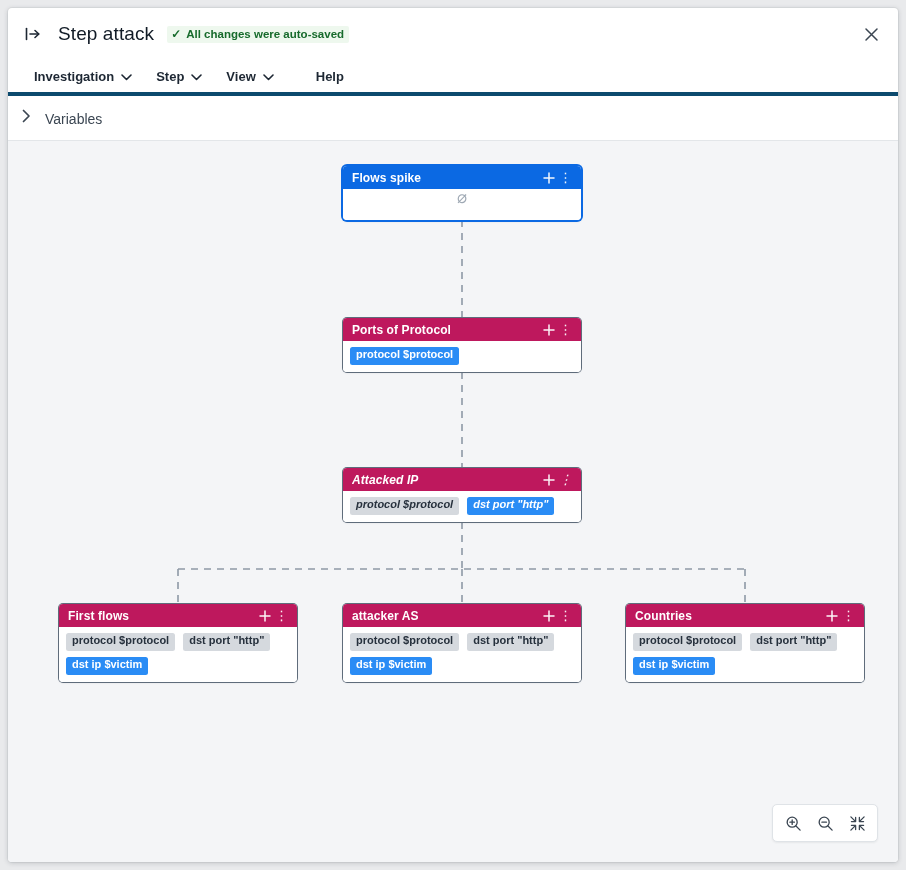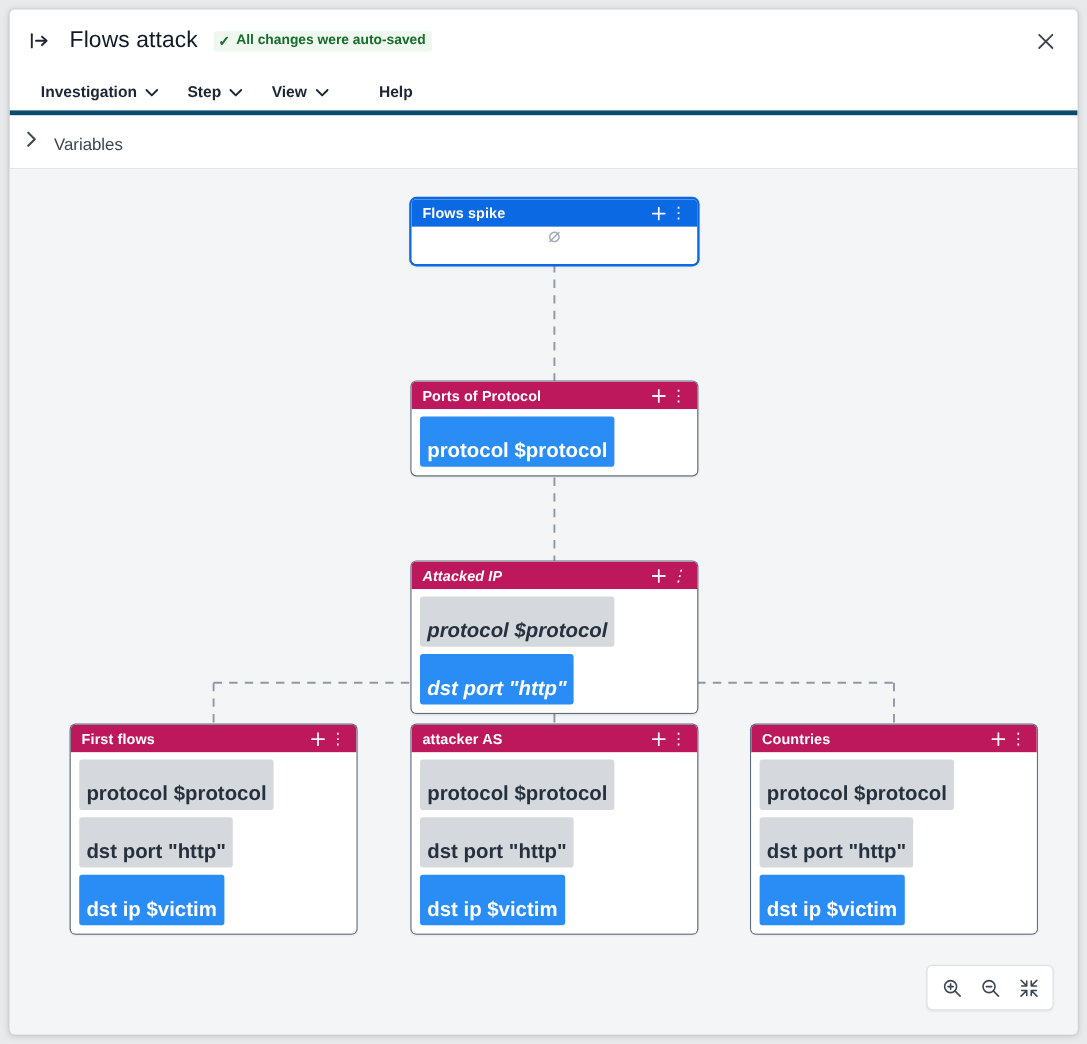--- a/index.html
+++ b/index.html
@@ -211,24 +211,24 @@
     justify-content: center;
   }
   .empty-glyph {
     font-size: 17px;
     color: #9fa9b4;
     line-height: 1;
     font-family: "DejaVu Sans", sans-serif;
   }
 
   .chip {
-    font-size: 17px;
+    font-size: 11px;
     font-weight: 700;
     line-height: 1;
-    padding: 20px 6px 5px 6px;
+    padding: 2px 6px 5px 6px;
     border-radius: 2.5px;
     white-space: nowrap;
     cursor: pointer;
   }
   .chip.gray { background: #d5d9de; color: #27313d; }
   .chip.blue { background: #2a8cf5; color: #ffffff; }
 
   
   .zoom-controls {
     position: absolute;
@@ -258,21 +258,21 @@
 <div id="app">
 
   <div class="titlebar">
     <span class="panel-icon">
       <svg width="18" height="18" viewBox="0 0 18 18" fill="none" stroke="#1d2733" stroke-width="1.6" stroke-linecap="round" stroke-linejoin="round">
         <path d="M2.5 3.5v11"></path>
         <path d="M6 9h8.5"></path>
         <path d="M11 5.5 14.8 9 11 12.5"></path>
       </svg>
     </span>
-    <span class="app-title">Flows attack</span>
+    <span class="app-title">Step attack</span>
     <span class="saved-badge">
       <span class="check">✓</span>
       <span>All changes were auto-saved</span>
     </span>
     <span class="close-btn">
       <svg width="15" height="15" viewBox="0 0 15 15" fill="none" stroke="#3b4652" stroke-width="1.5" stroke-linecap="round">
         <path d="M2 2 13 13M13 2 2 13"></path>
       </svg>
     </span>
   </div>

